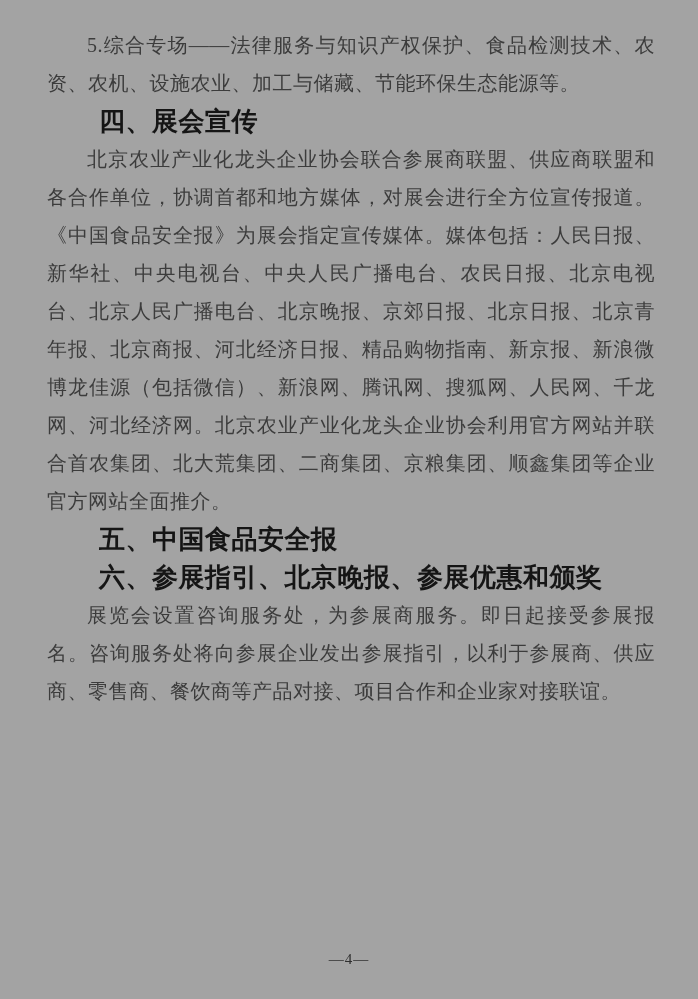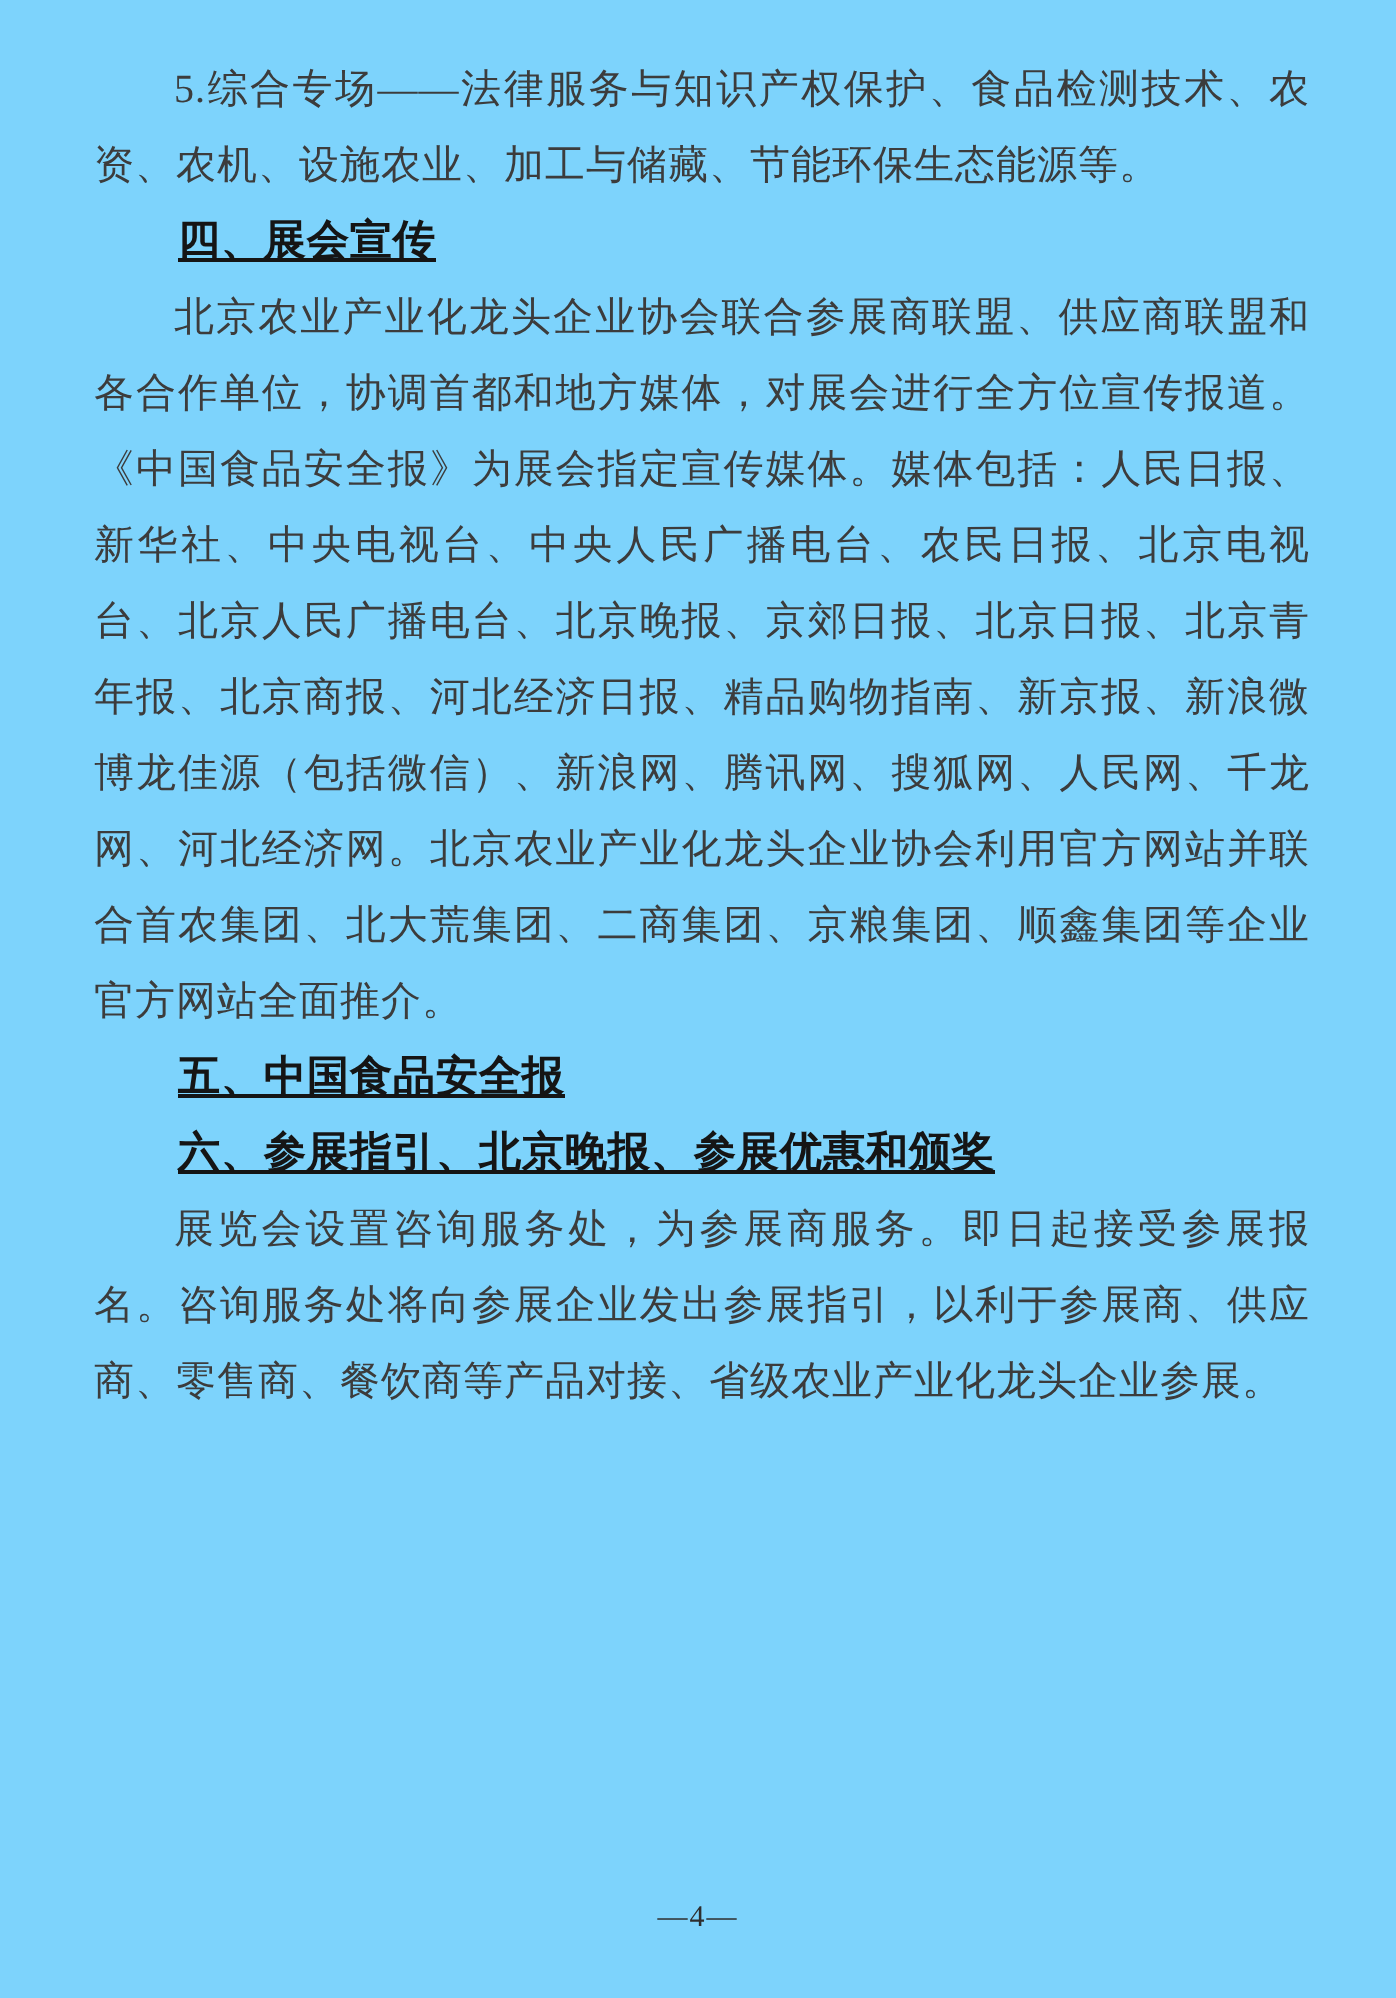--- a/index.html
+++ b/index.html
@@ -4,21 +4,21 @@
 <style>
   html, body {
     margin: 0;
     padding: 0;
     background: #ffffff;
   }
   .page {
     position: relative;
     width: 698px;
     height: 999px;
-    background: #7dd3fc;
+    background: #a3a3a3;
     overflow: hidden;
     font-family: "Liberation Serif", "DejaVu Serif", serif;
   }
   .content {
     position: absolute;
     top: 26px;
     left: 47px;
     width: 608px;
   }
   .para {
@@ -28,28 +28,27 @@
     letter-spacing: 0.5px;
     color: #3c3c3c;
     text-align: justify;
     text-justify: inter-ideograph;
     text-indent: 2em;
     word-break: break-all;
     font-family: "Liberation Serif", "DejaVu Serif", serif;
   }
   .heading {
     margin: 0;
-    font-size: 21px;
+    font-size: 26px;
     line-height: 38px;
     letter-spacing: 0.5px;
     color: #151515;
     font-weight: 700;
     text-indent: 2em;
     font-family: "Liberation Sans", "DejaVu Sans", sans-serif;
-    text-decoration: underline;
   }
   .footer {
     position: absolute;
     top: 951px;
     left: 0;
     width: 100%;
     text-align: center;
     font-size: 15px;
     letter-spacing: 1px;
     color: #2e2e2e;
@@ -59,16 +58,16 @@
 </head>
 <body>
 
 <div class="page">
   <div class="content">
     <p class="para">5.综合专场——法律服务与知识产权保护、食品检测技术、农资、农机、设施农业、加工与储藏、节能环保生态能源等。</p>
     <h2 class="heading">四、展会宣传</h2>
     <p class="para">北京农业产业化龙头企业协会联合参展商联盟、供应商联盟和各合作单位，协调首都和地方媒体，对展会进行全方位宣传报道。《中国食品安全报》为展会指定宣传媒体。媒体包括：人民日报、新华社、中央电视台、中央人民广播电台、农民日报、北京电视台、北京人民广播电台、北京晚报、京郊日报、北京日报、北京青年报、北京商报、河北经济日报、精品购物指南、新京报、新浪微博龙佳源（包括微信）、新浪网、腾讯网、搜狐网、人民网、千龙网、河北经济网。北京农业产业化龙头企业协会利用官方网站并联合首农集团、北大荒集团、二商集团、京粮集团、顺鑫集团等企业官方网站全面推介。</p>
     <h2 class="heading">五、中国食品安全报</h2>
     <h2 class="heading">六、参展指引、北京晚报、参展优惠和颁奖</h2>
-    <p class="para">展览会设置咨询服务处，为参展商服务。即日起接受参展报名。咨询服务处将向参展企业发出参展指引，以利于参展商、供应商、零售商、餐饮商等产品对接、省级农业产业化龙头企业参展。</p>
+    <p class="para">展览会设置咨询服务处，为参展商服务。即日起接受参展报名。咨询服务处将向参展企业发出参展指引，以利于参展商、供应商、零售商、餐饮商等产品对接、项目合作和企业家对接联谊。</p>
   </div>
   <div class="footer">—4—</div>
 </div>
 
 </body></html>

